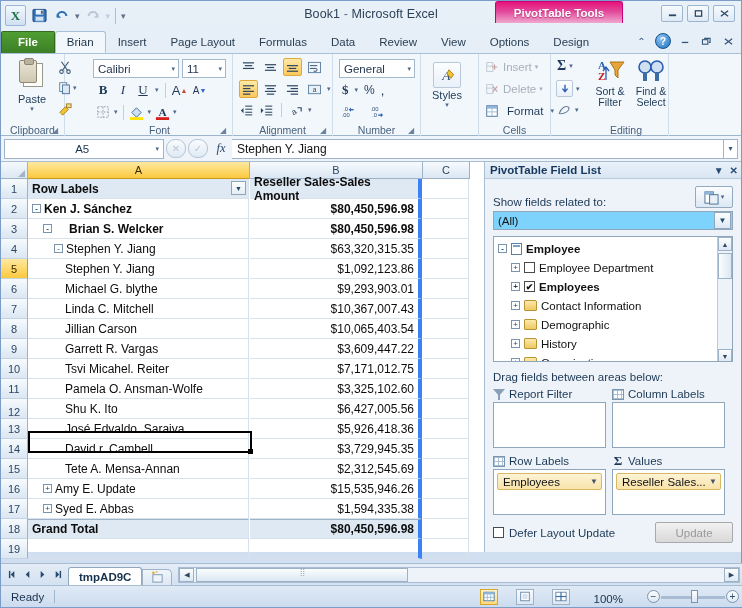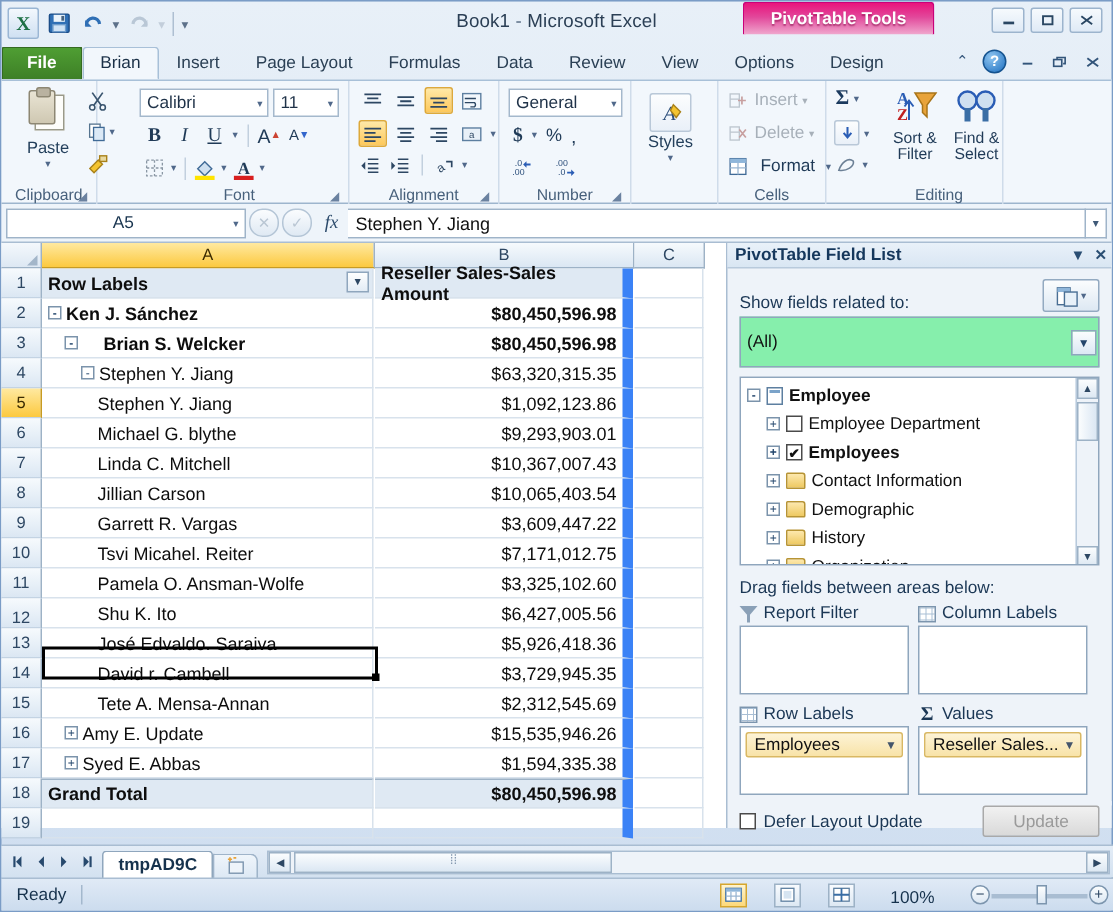--- a/index.html
+++ b/index.html
@@ -132,21 +132,21 @@
             background:linear-gradient(180deg,#f6fafd,#dbe7f3);
             border-right:1px solid #9db2c6; border-bottom:1px solid #c3d3e3;
             display:flex;align-items:center;justify-content:center;
             font-size:11px;color:#2d4763; }
   .rowhdr.sel { background:linear-gradient(180deg,#ffe9a0,#fcc93f); color:#3a2a00;
                 border-right:1px solid #c79b22; }
   .cellA { position:absolute; left:27px; width:221px; height:20px;
            border-bottom:1px solid #d8e2ec; border-right:1px solid #d8e2ec;
            display:flex; align-items:center; font-size:12px; color:#0d0d0d; }
   .cellB { position:absolute; left:249px; width:172px; height:20px;
-           border-bottom:1px solid #d8e2ec; border-right:7px solid #3b82f6;
+           border-bottom:1px solid #d8e2ec; border-right:4px solid #3b82f6;
            display:flex; align-items:center; justify-content:flex-end; padding-right:4px;
            font-size:12px; color:#0d0d0d; }
   .cellC { position:absolute; left:422px; width:46px; height:20px;
            border-bottom:1px solid #d8e2ec; border-right:1px solid #d8e2ec; }
   .hdrrow { background:#dfe9f3; font-weight:bold; }
   .totrow { background:#dfe9f3; font-weight:bold; border-top:1px solid #9db2c6; }
   .boldc { font-weight:bold; }
   .pmbtn { width:9px;height:9px;border:1px solid #7b93ab;background:#fff;
            display:inline-flex;align-items:center;justify-content:center;
            font-size:8px;line-height:7px;color:#22456b;margin-right:3px;flex:0 0 auto;
@@ -176,21 +176,21 @@
   .pfl-hdr { height:17px; display:flex;align-items:center;justify-content:space-between;
              padding:0 3px 0 5px; background:linear-gradient(180deg,#e9f1f9,#d9e6f3);
              border-bottom:1px solid #b8cadc;
              font-size:11.5px;font-weight:bold;color:#15375c; }
   .pfl-hdr .hb { display:flex;gap:6px;align-items:center;color:#2a4e73;font-size:10px; }
   .pfl-body { padding:7px 8px 0; }
   .showlbl { font-size:11.5px;color:#1b3755; margin-bottom:3px; }
   .toolbtn { width:38px;height:22px; background:linear-gradient(180deg,#fbfdfe,#dde8f3);
              border:1px solid #93aac1;border-radius:2px; display:flex;align-items:center;
              justify-content:center;gap:2px; }
-  .ddl { height:34px;background:#86efac;border:1px solid #8fa6bd;
+  .ddl { height:19px;background:#7dd3fc;border:1px solid #8fa6bd;
          display:flex;align-items:center;justify-content:space-between;
          font-size:11.5px;color:#111; padding-left:4px; }
   .ddl .dbtn { width:17px;height:17px;background:linear-gradient(180deg,#fbfdfe,#dce8f4);
                border:1px solid #8fa6bd; display:flex;align-items:center;justify-content:center;
                font-size:8px;color:#23456b;margin-right:1px; }
   .flist { background:#fff;border:1px solid #8fa6bd; height:126px; margin-top:6px;
            position:relative; overflow:hidden; }
   .fitem { display:flex;align-items:center; height:19px; padding-left:4px; font-size:11.5px;
            color:#111; gap:4px; }
   .pm { width:9px;height:9px;border:1px solid #7b93ab;background:#fff;

